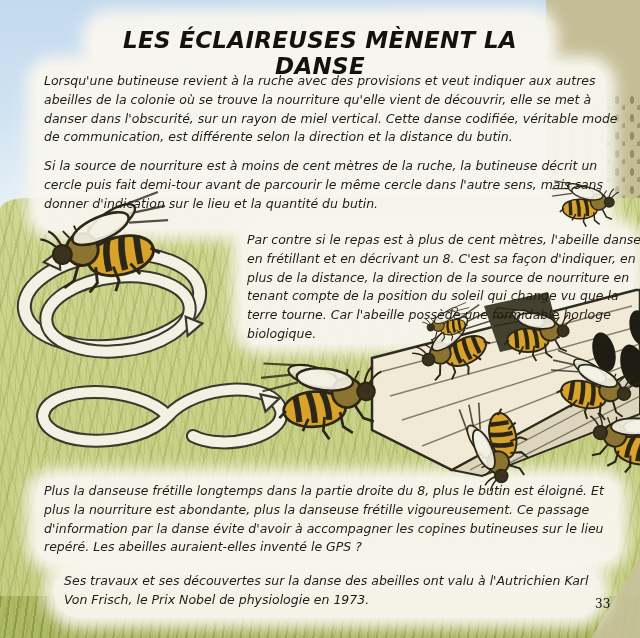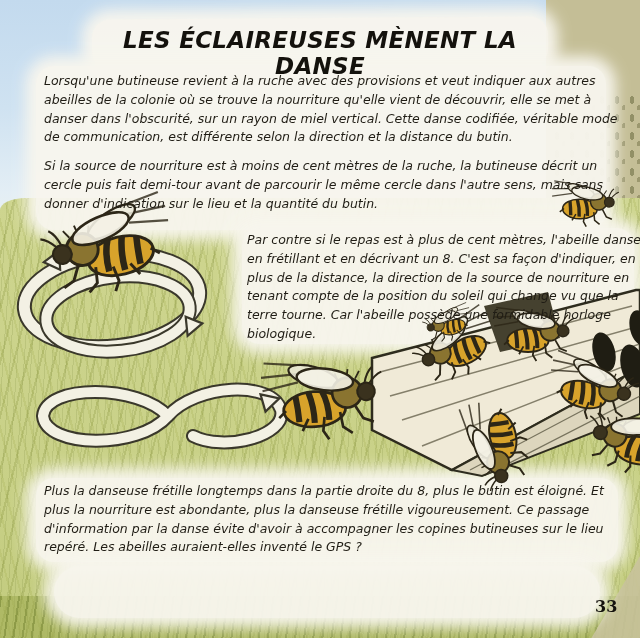--- a/index.html
+++ b/index.html
@@ -64,21 +64,21 @@
     position:absolute;margin:0;font-size:12.5px;font-style:italic;
     line-height:1.5;color:#201d15;
   }
   .p1{left:44px;top:72px;width:576px;}
   .p2{left:44px;top:157px;width:578px;}
   .p3{left:247px;top:231px;width:398px;}
   .p4{left:44px;top:482px;width:580px;font-style:italic;}
   .p5{left:64px;top:572px;width:545px;}
   .pageno{
     position:absolute;left:595px;top:597px;
-    font-family:"DejaVu Serif", serif;font-weight:bold;font-size:16px;color:#14120d;
+    font-family:"DejaVu Serif", serif;font-weight:normal;font-size:12px;color:#14120d;
   }
 </style>
 </head>
 <body>
 
 <div class="page">
 
   <div class="bg-sky"></div>
   <div class="bg-khaki"></div>
   <div class="khaki-dots"></div>
@@ -156,16 +156,17 @@
       <use href="#bee" transform="translate(332,400) scale(-1.35,1.35) rotate(12)"></use>
     </g>
   </svg>
 
   <h1 class="title">LES ÉCLAIREUSES MÈNENT LA DANSE</h1>
 
   <p class="para p1">Lorsqu'une butineuse revient à la ruche avec des provisions et veut indiquer aux autres abeilles de la colonie où se trouve la nourriture qu'elle vient de découvrir, elle se met à danser dans l'obscurité, sur un rayon de miel vertical. Cette danse codifiée, véritable mode de communication, est différente selon la direction et la distance du butin.</p>
   <p class="para p2">Si la source de nourriture est à moins de cent mètres de la ruche, la butineuse décrit un cercle puis fait demi-tour avant de parcourir le même cercle dans l'autre sens, mais sans donner d'indication sur le lieu et la quantité du butin.</p>
   <p class="para p3">Par contre si le repas est à plus de cent mètres, l'abeille danse en frétillant et en décrivant un 8. C'est sa façon d'indiquer, en plus de la distance, la direction de la source de nourriture en tenant compte de la position du soleil qui change vu que la terre tourne. Car l'abeille possède une formidable horloge biologique.</p>
   <p class="para p4">Plus la danseuse frétille longtemps dans la partie droite du 8, plus le butin est éloigné. Et plus la nourriture est abondante, plus la danseuse frétille vigoureusement. Ce passage d'information par la danse évite d'avoir à accompagner les copines butineuses sur le lieu repéré. Les abeilles auraient-elles inventé le GPS ?</p>
+  <p class="para p5">Ses travaux et ses découvertes sur la danse des abeilles ont valu à l'Autrichien Karl Von Frisch, le Prix Nobel de physiologie en 1973.</p>
 
   <div class="pageno">33</div>
 
 </div>
 
 </body></html>

